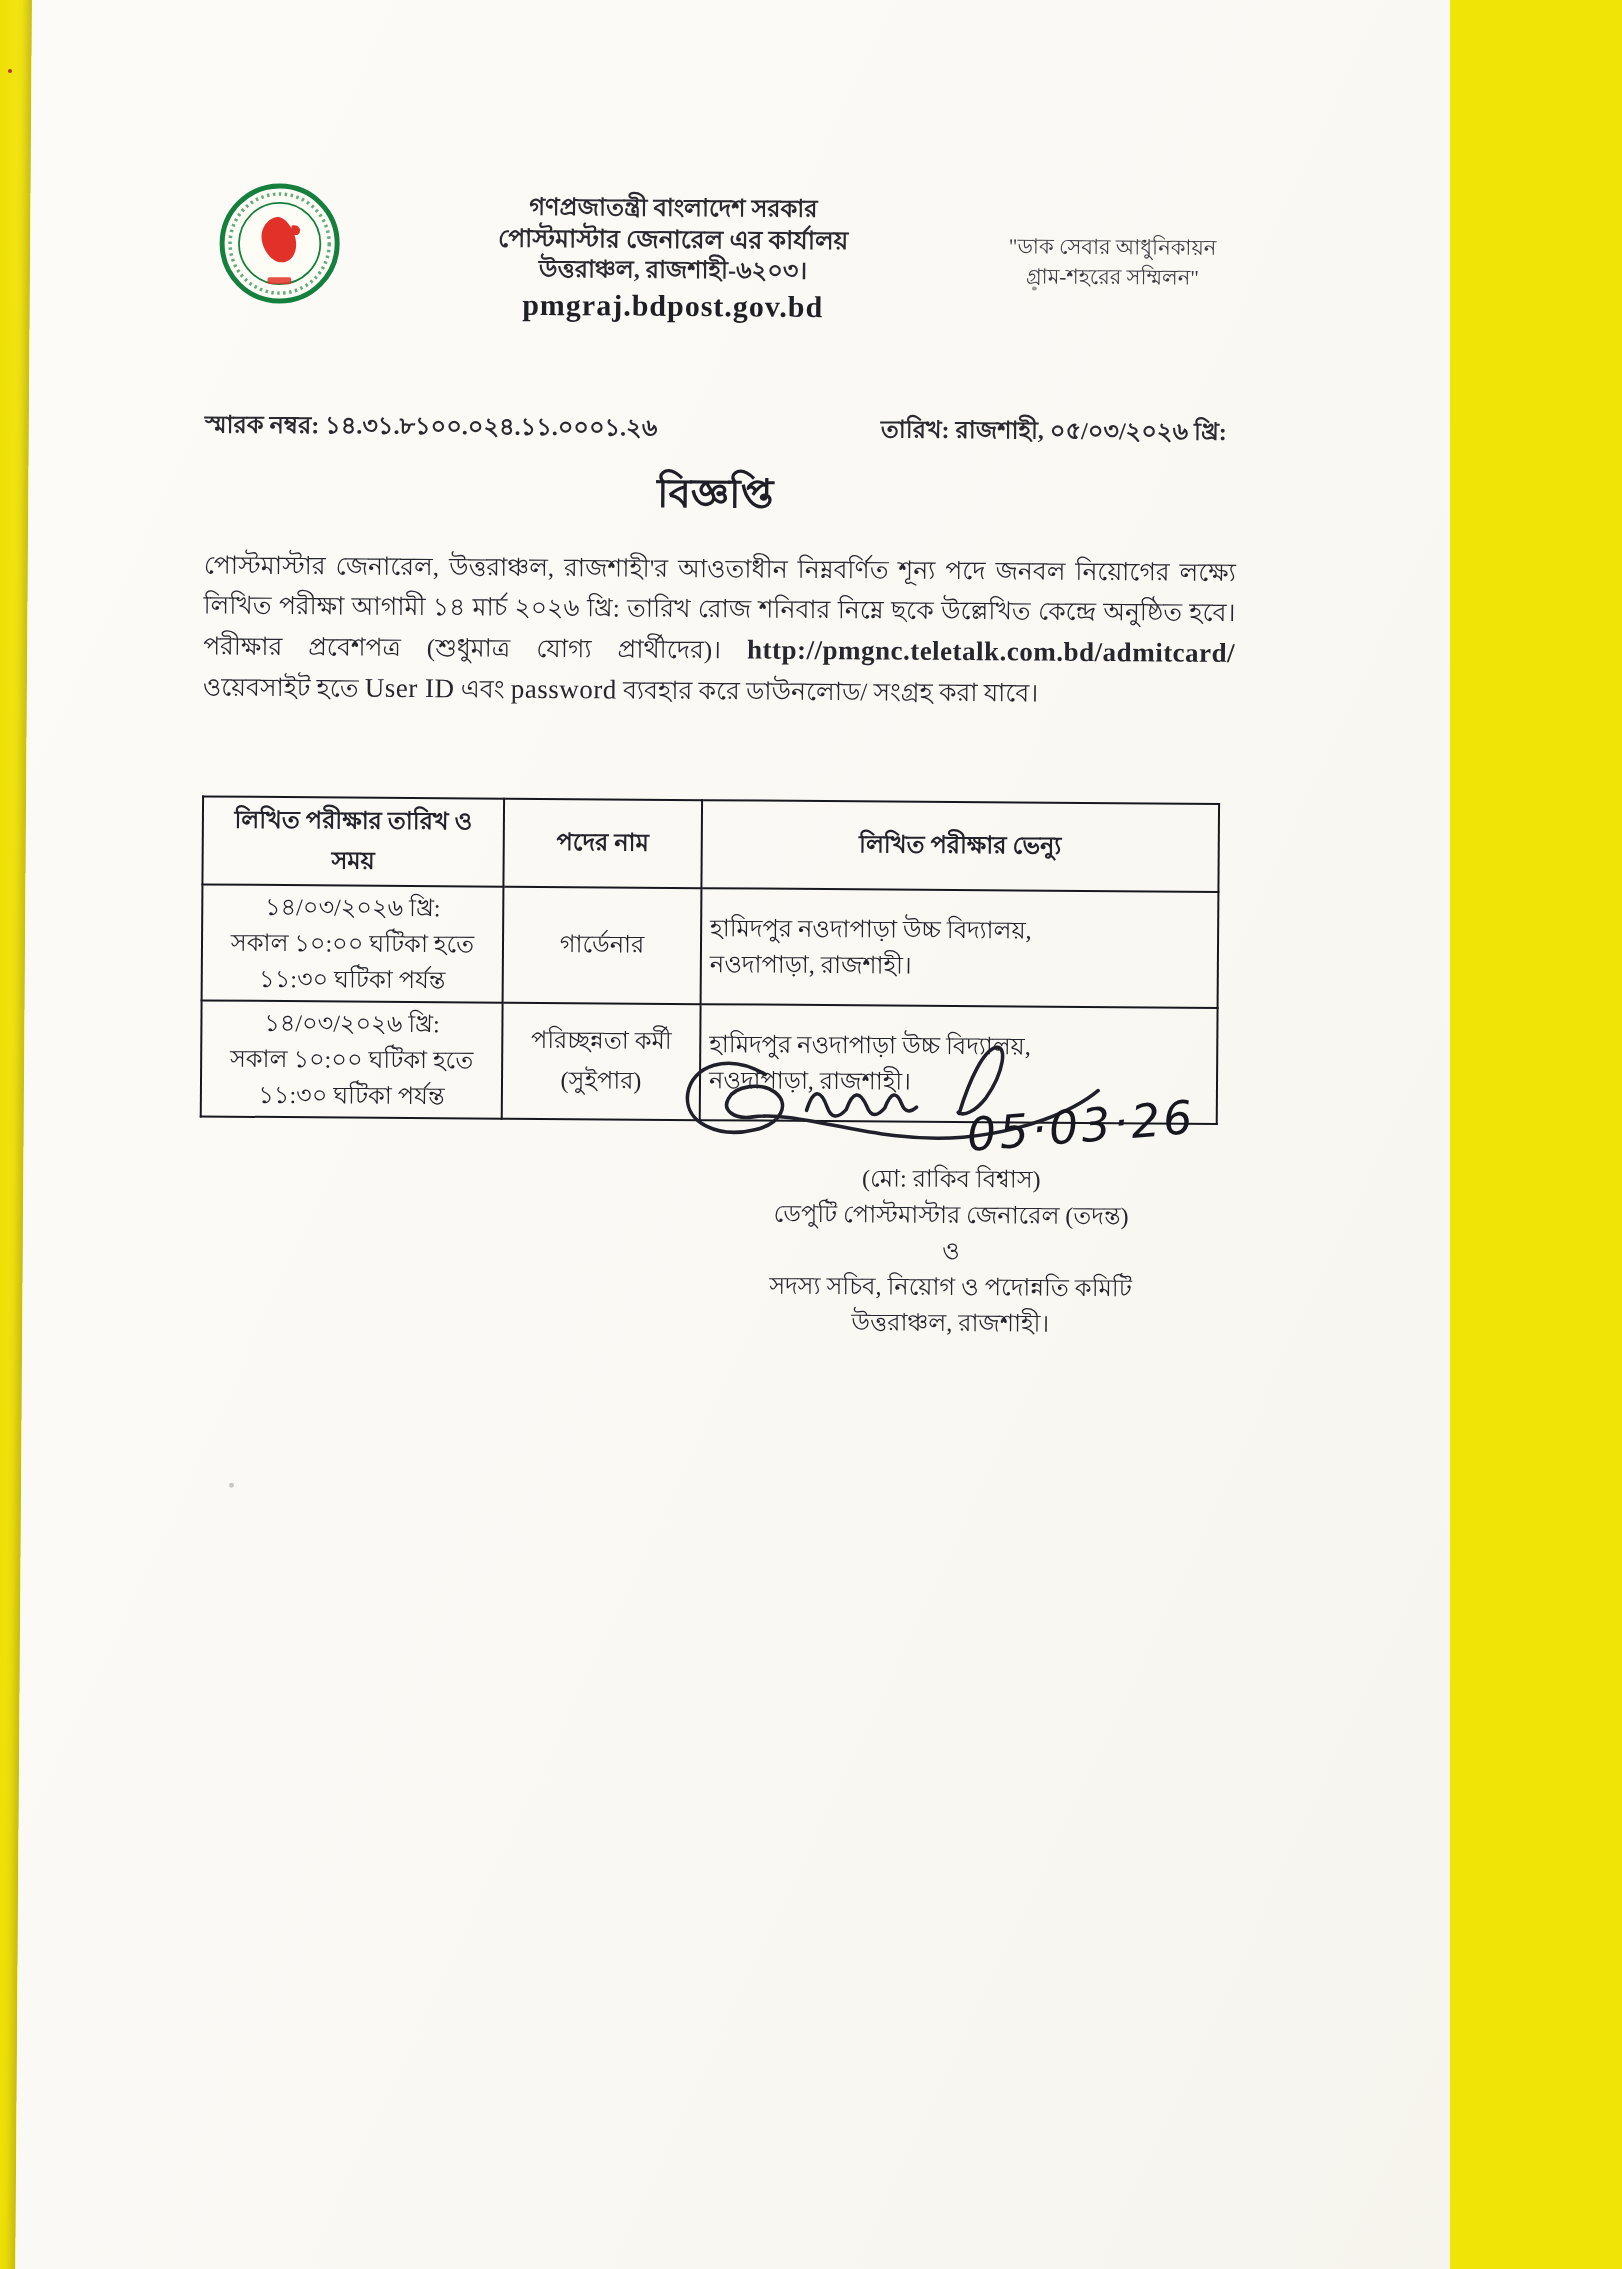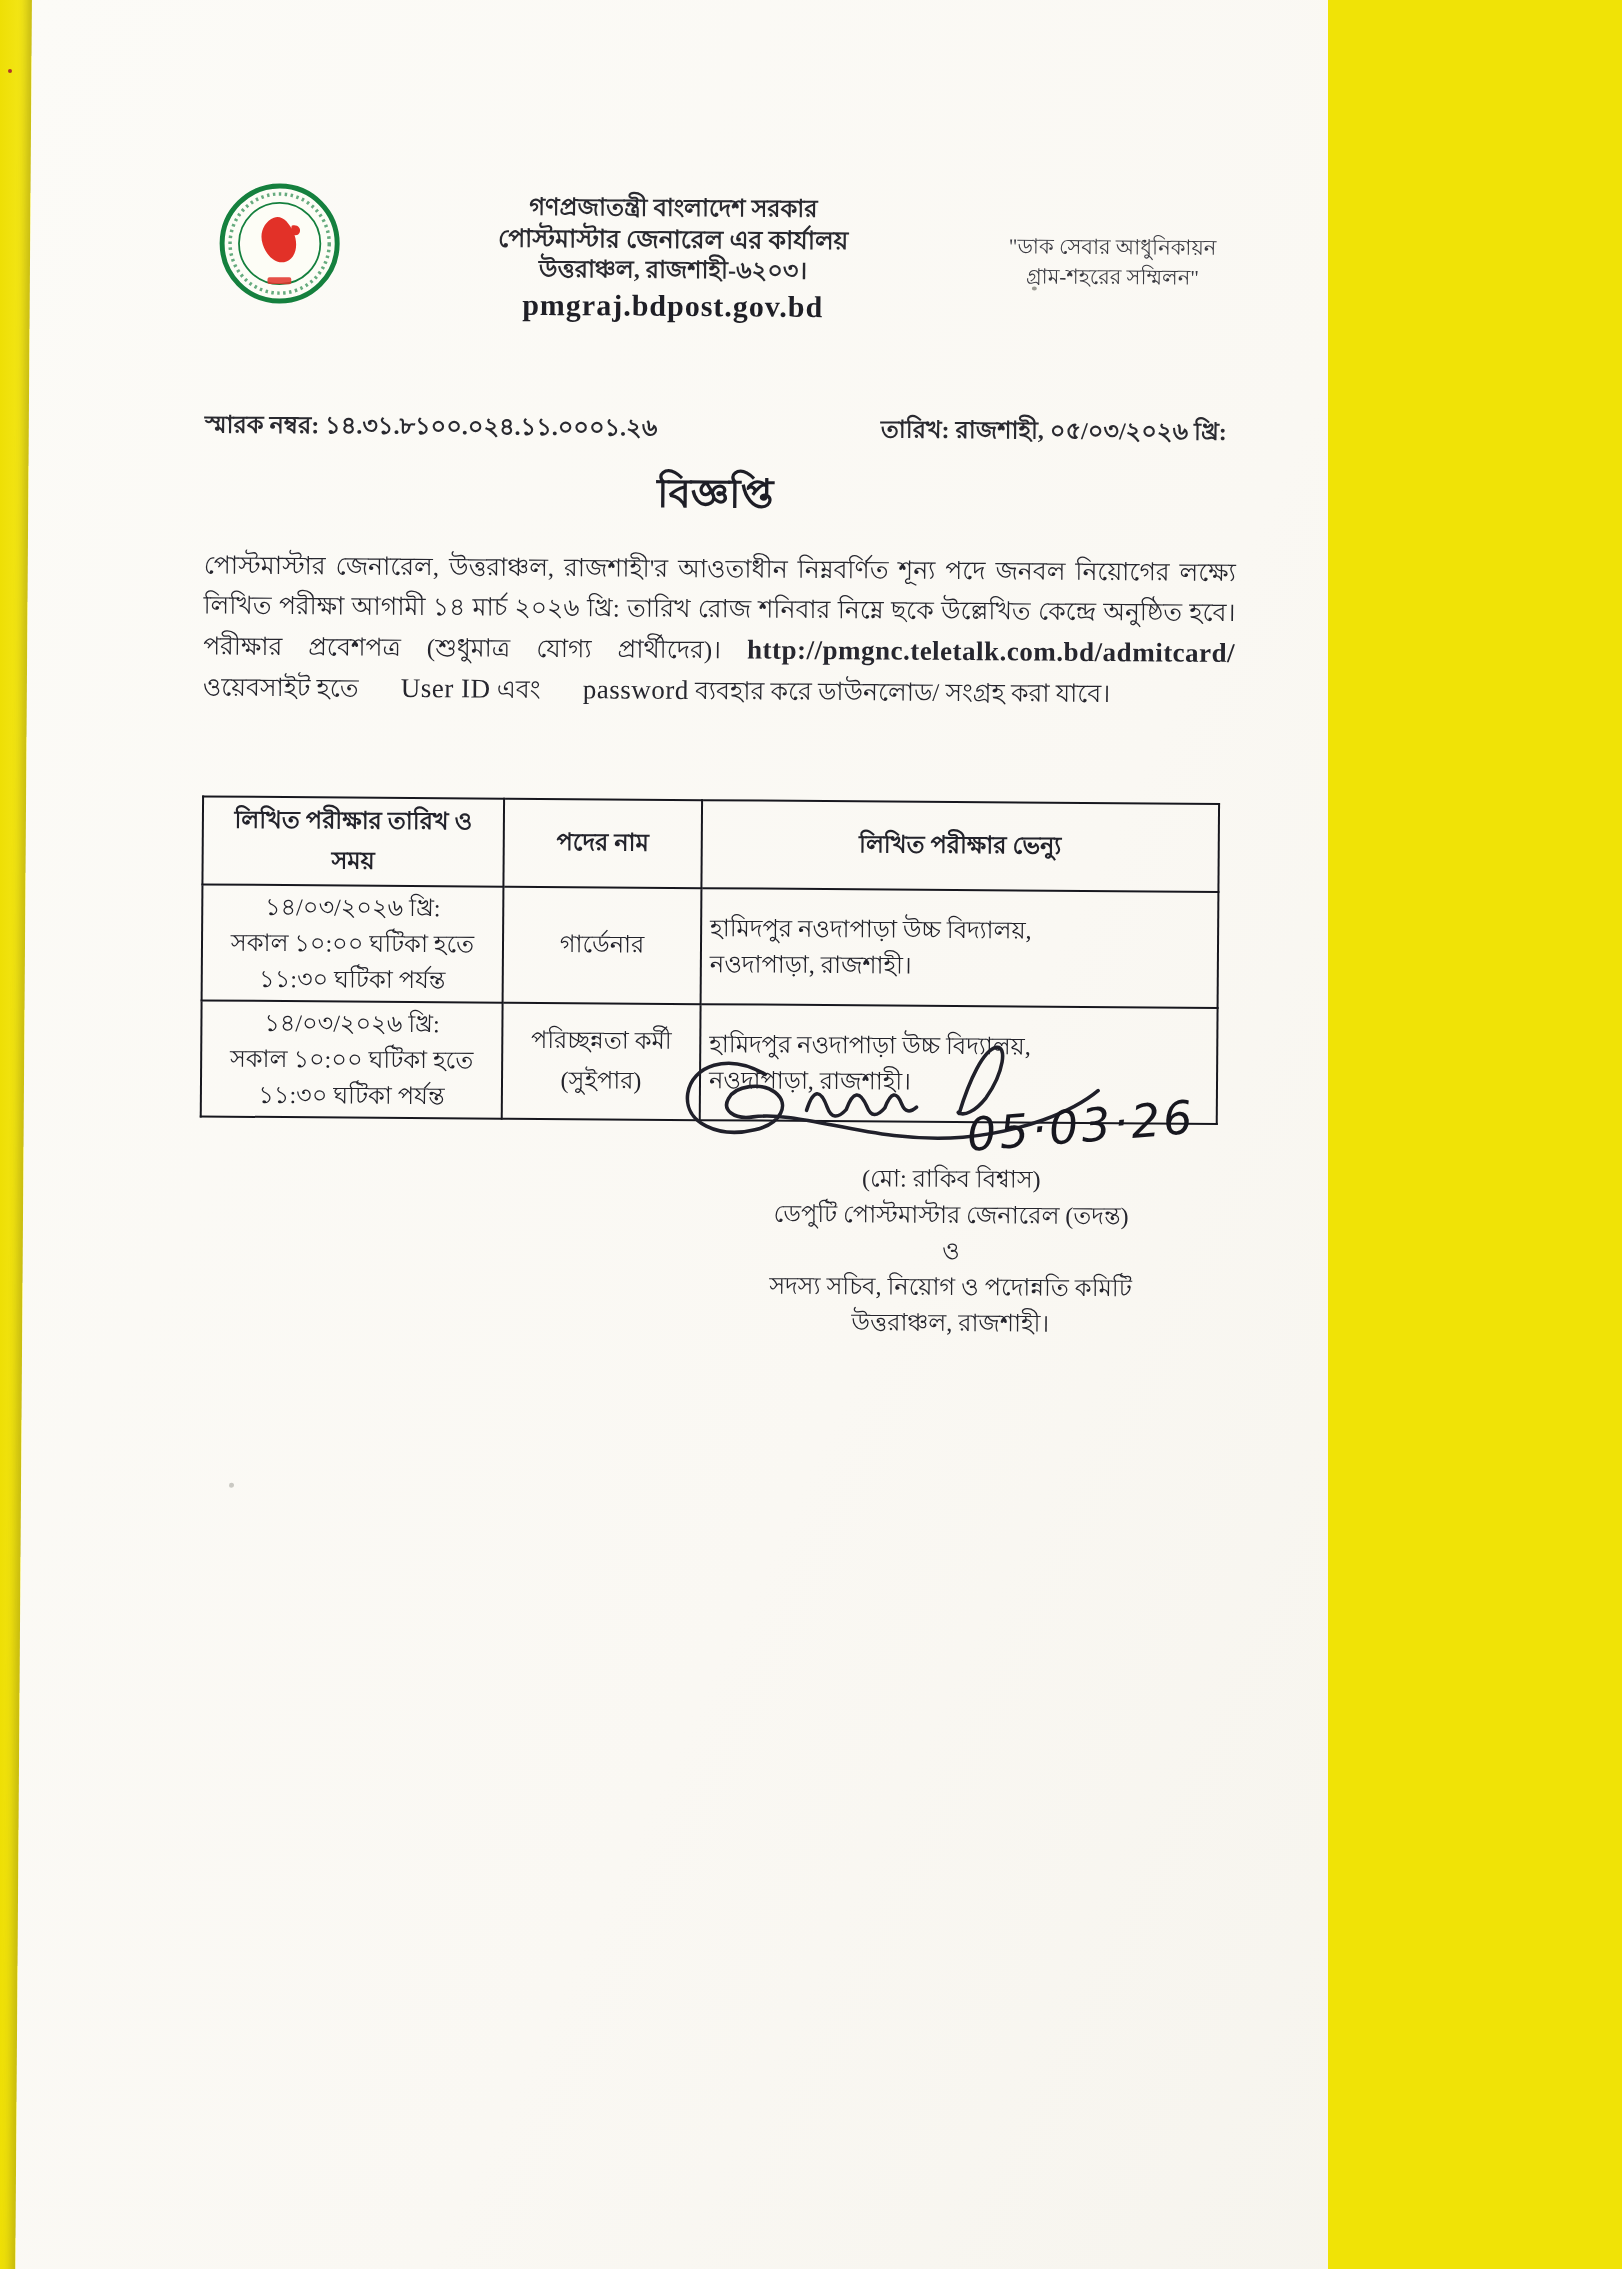--- a/index.html
+++ b/index.html
@@ -4,21 +4,21 @@
 <style>
   * { margin:0; padding:0; box-sizing:border-box; }
   html, body { width:1623px; height:2269px; overflow:hidden; }
   body {
     background:#f0e306;
     font-family:"Liberation Serif", serif;
     color:#2a2a30;
   }
   #scan {
     position:relative;
-    width:1328px; height:2269px;
+    width:1450px; height:2269px;
     background:linear-gradient(90deg,#eedf05 0%, #f4e71a 2%, #f0e306 100%);
     overflow:hidden;
   }
   .paper {
     position:absolute;
     left:32px; top:-4px;
     width:1609px; height:2302px;
     background:linear-gradient(115deg,#fcfbf7 0%, #faf8f3 55%, #f5f3ec 100%);
     transform:rotate(0.42deg);
     transform-origin:top right;
@@ -54,21 +54,21 @@
   .notice-title {
     position:absolute; left:176px; top:473px; width:1022px;
     text-align:center; font-size:40px; font-weight:bold; color:#1e1e26;
   }
   
   .body-text {
     position:absolute; left:176px; top:560px; width:1032px;
     font-size:25px; line-height:40px; text-align:justify; color:#26262e;
   }
   .body-text .url  { font-weight:bold; font-size:27px; letter-spacing:0.5px; }
-  .body-text .latin { font-size:27px; letter-spacing:0.5px;margin-left:36px; }
+  .body-text .latin { font-size:27px; letter-spacing:0.5px; }
   
   table.exam-table {
     position:absolute; left:176px; top:810px;
     border-collapse:collapse;
     font-size:24px; color:#23232b;
     table-layout:fixed;
   }
   table.exam-table th, table.exam-table td {
     border:2px solid #17171e;
     padding:3px 8px;

